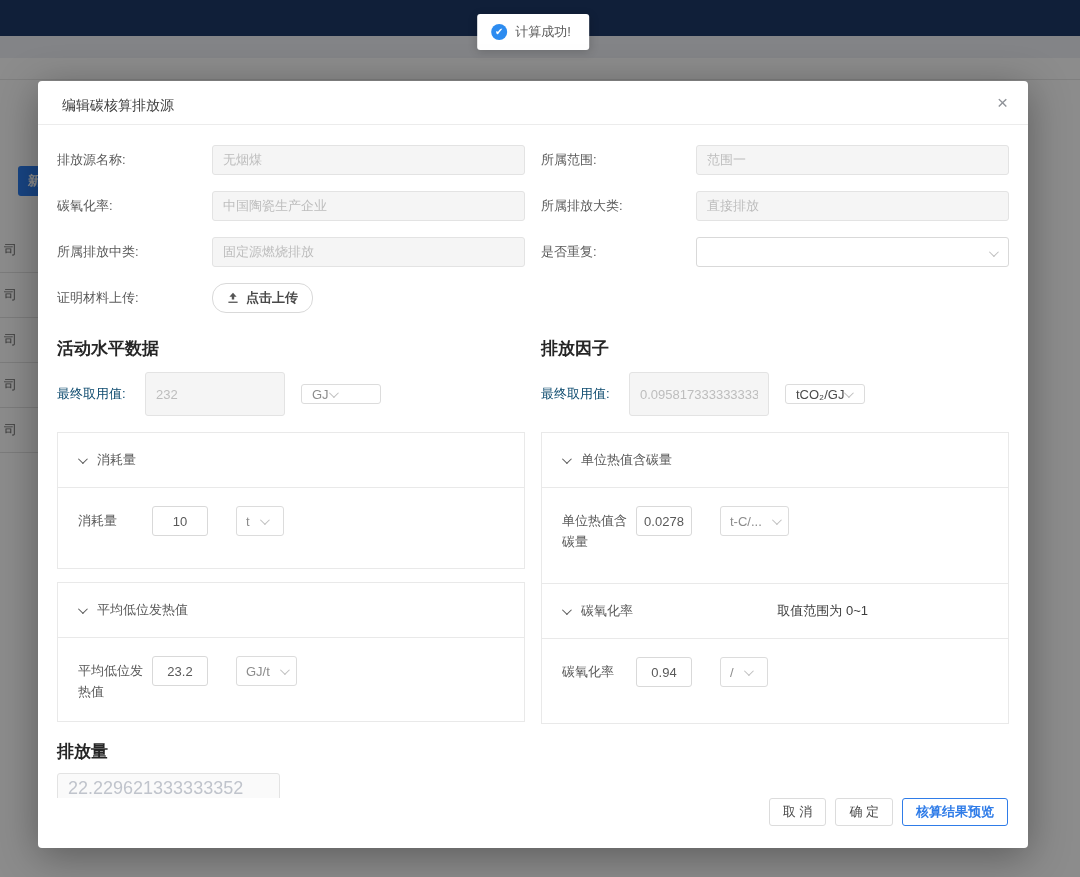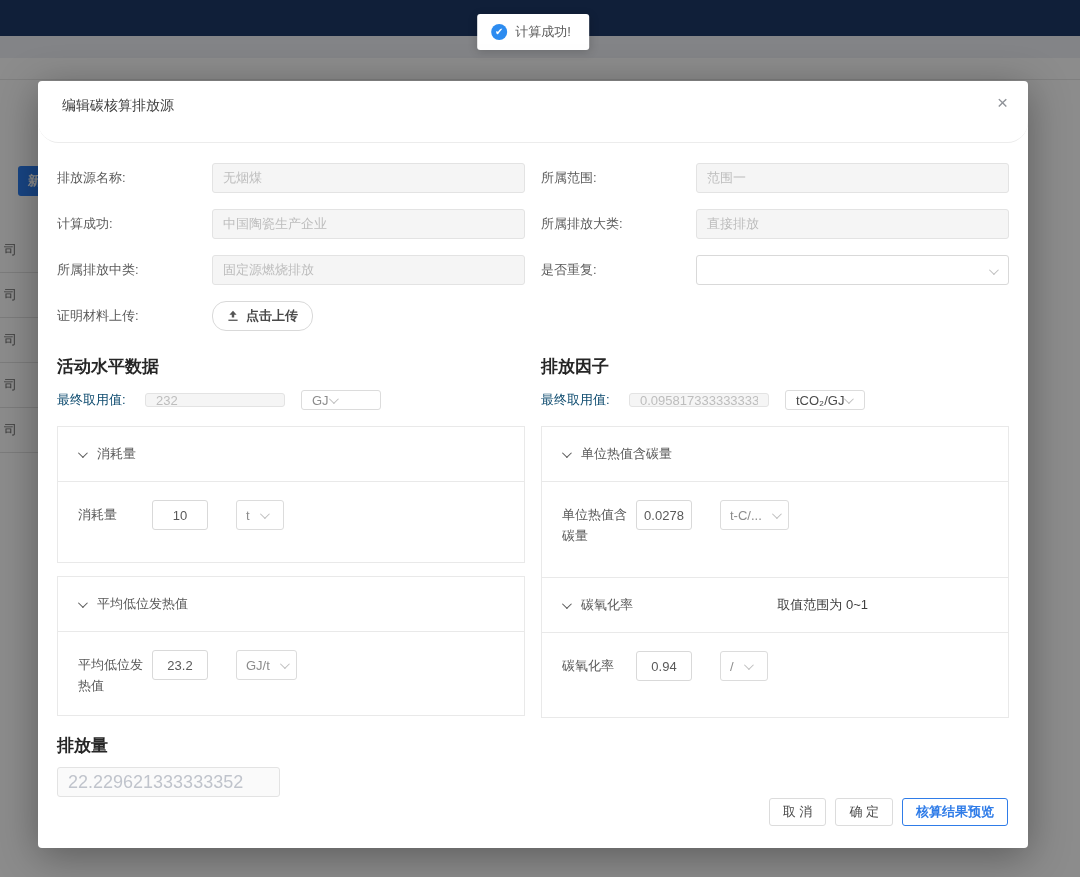--- a/index.html
+++ b/index.html
@@ -41,23 +41,23 @@
     flex:0 0 auto;
   }
 
   
   .modal {
     position:absolute; left:38px; top:81px; width:990px; height:767px;
     background:#fff; border-radius:4px; box-shadow:0 8px 40px rgba(0,0,0,0.35);
     display:flex; flex-direction:column;
   }
   .modal-header {
-    padding:16px 24px 27px 24px; position:relative;
+    padding:16px 24px 9px 24px; position:relative;
     border-bottom:1px solid #ececec;
-    font-size:14px; color:#3d3d3d;border-radius:21px;
+    font-size:14px; color:#3d3d3d;
   }
   .modal-close {
     position:absolute; right:20px; top:12px; border:none; background:transparent;
     font-size:19px; color:#909399; cursor:pointer; line-height:1;
   }
   .modal-body { flex:1; padding:20px 19px 0 19px; overflow:hidden; }
 
   
   .form-grid { display:grid; grid-template-columns:1fr 1fr; column-gap:16px; }
   .field { display:flex; align-items:center; margin-bottom:16px; }
@@ -84,21 +84,21 @@
     align-items:center; gap:7px; cursor:pointer; font-weight:bold;
     font-family:inherit;
   }
 
   
   .sections-grid { display:grid; grid-template-columns:1fr 1fr; column-gap:16px; margin-top:8px; }
   .section-title { font-size:17px; font-weight:bold; color:#262626; margin-bottom:12px; }
   .final-row { display:flex; align-items:center; margin-bottom:16px; }
   .final-label { width:88px; flex:0 0 auto; color:#0c4a6e; }
   .final-input {
-    width:140px; height:14px; border:1px solid #e3e3e3; border-radius:3px;
+    width:140px; height:44px; border:1px solid #e3e3e3; border-radius:3px;
     background:#f5f5f5; color:#bdbdbd; font-size:13px; padding:0 10px;
     font-family:inherit;
   }
   .unit-select {
     margin-left:16px; min-width:80px; height:20px; border:1px solid #dcdcdc;
     border-radius:3px; background:#fff; display:inline-flex; align-items:center;
     padding:0 10px; color:#8c8c8c;
   }
   .unit-select.dark { color:#4a4a4a; }
 
@@ -189,21 +189,21 @@
         <span class="field-label">排放源名称:</span>
         <input class="txt-input" readonly="" value="无烟煤" style="">
       </div>
 
       <div class="field">
         <span class="field-label">所属范围:</span>
         <input class="txt-input" readonly="" value="范围一" style="">
       </div>
 
       <div class="field">
-        <span class="field-label">计算成功:</span>
+        <span class="field-label">碳氧化率:</span>
         <input class="txt-input" readonly="" value="中国陶瓷生产企业" style="">
       </div>
 
       <div class="field">
         <span class="field-label">所属排放大类:</span>
         <input class="txt-input" readonly="" value="直接排放" style="">
       </div>
 
       <div class="field">
         <span class="field-label">所属排放中类:</span>

